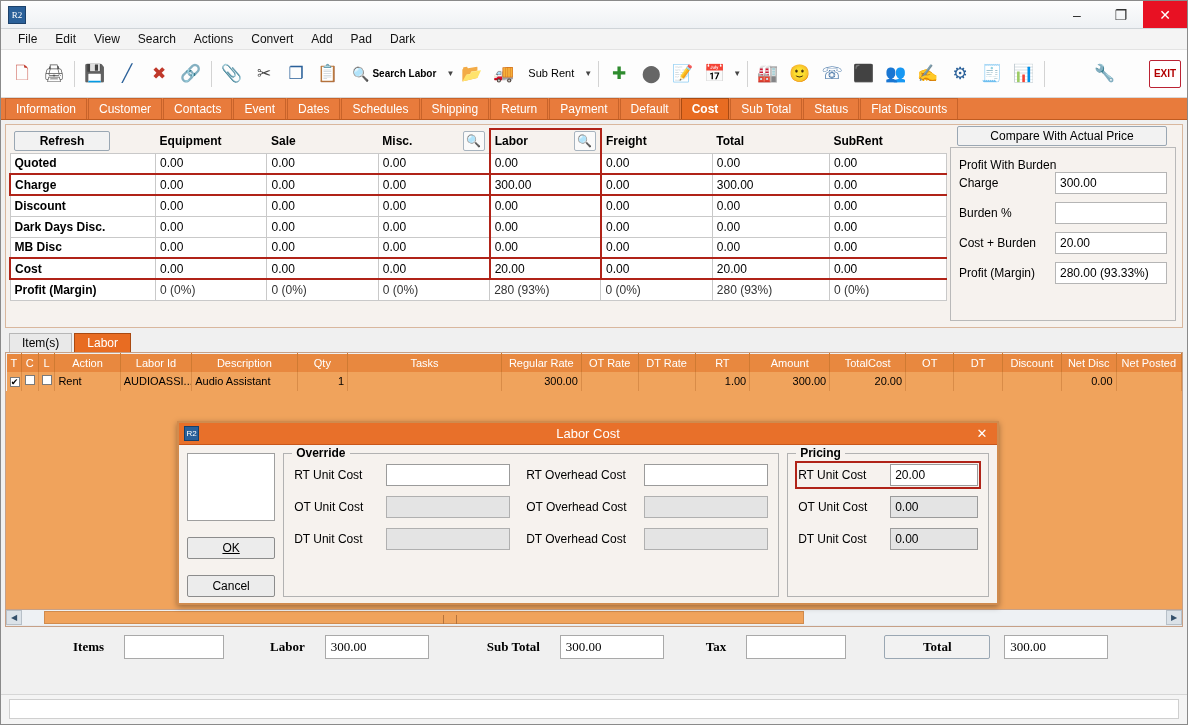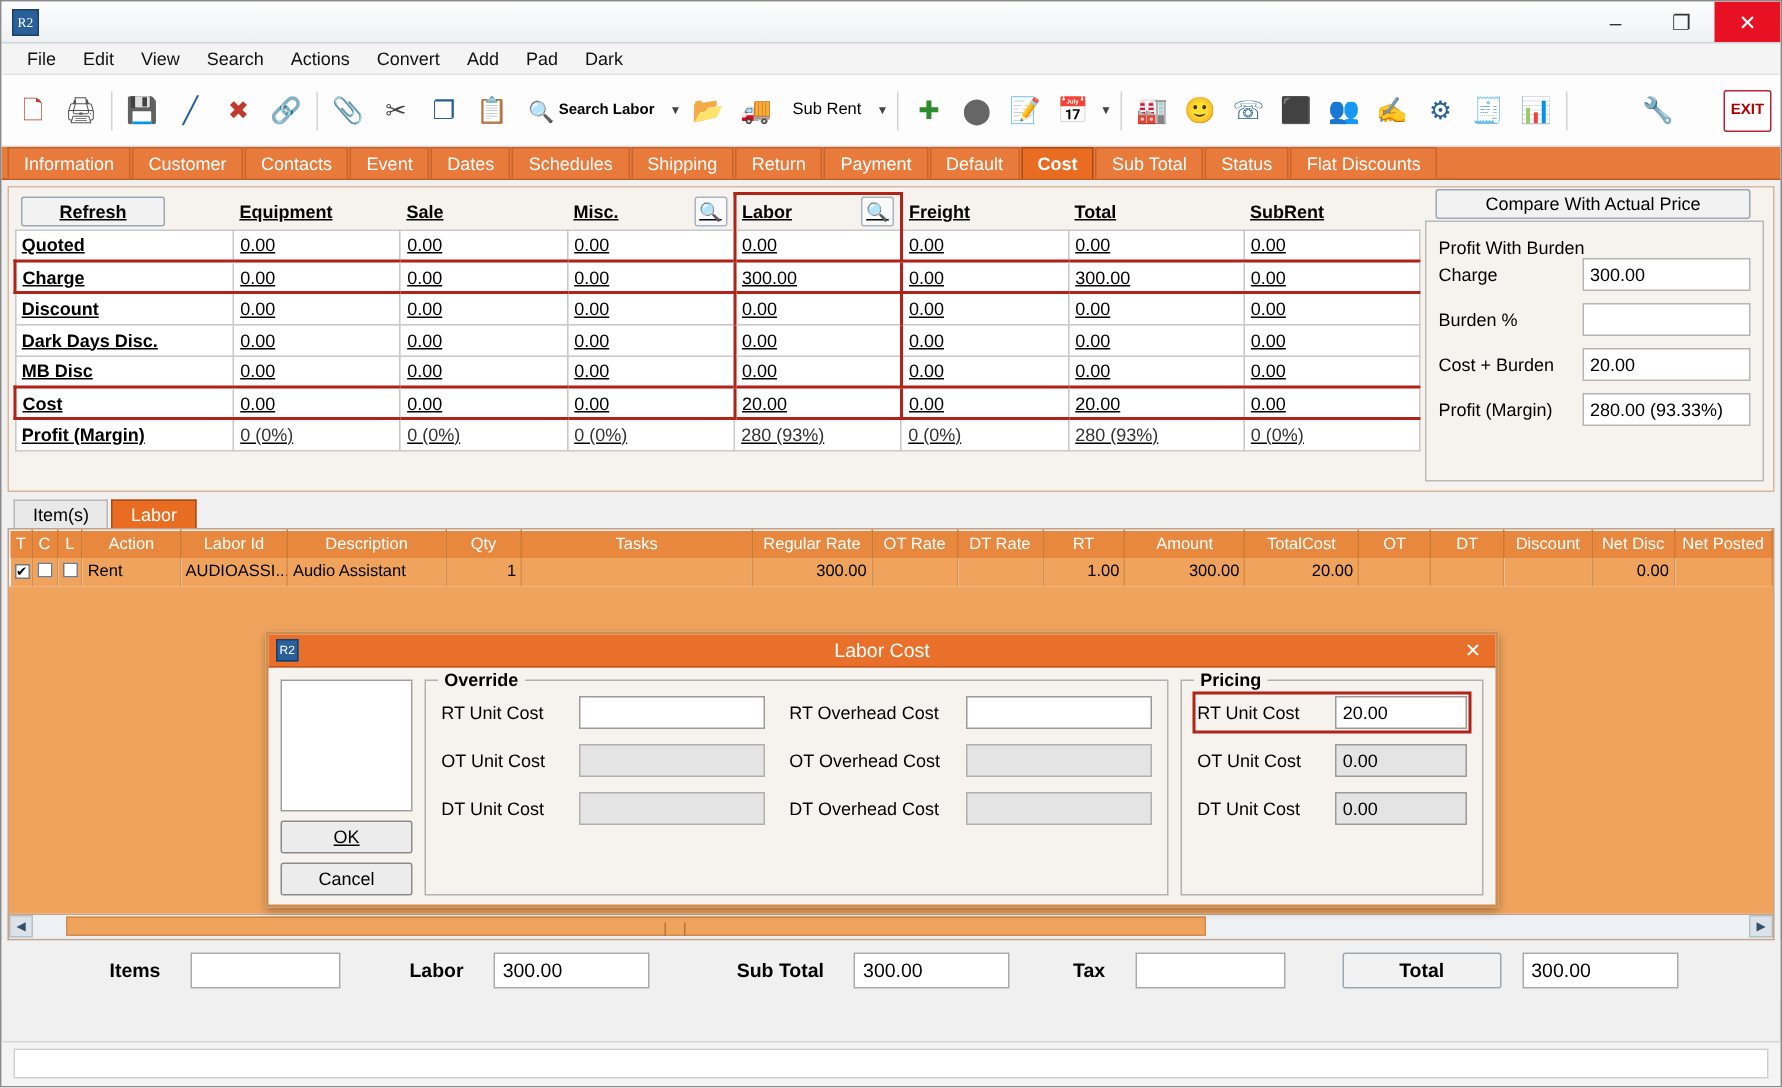--- a/index.html
+++ b/index.html
@@ -109,21 +109,21 @@
   
   .content {
     background: #f6f2ee;
     border: 1px solid #d9b79d;
     margin: 4px;
     height: 204px;
     display: flex;
     position: relative;
   }
   .grid-wrap { flex: 1; padding: 3px; }
-  table.costgrid { border-collapse: collapse; width: 100%; table-layout: fixed; text-decoration: underline; }
+  table.costgrid { border-collapse: collapse; width: 100%; table-layout: fixed; }
   table.costgrid td, table.costgrid th {
     border: 1px solid #c9c9c9;
     height: 21px;
     font-size: 12px;
     padding: 0 4px;
     background: #fff;
     overflow: hidden; white-space: nowrap;
   }
   table.costgrid th {
     background: #f6f2ee; border: none; text-align: left;
@@ -231,21 +231,21 @@
   }
   .dlg-close {
     margin-left: auto; width: 26px; height: 20px; background: #e8702a;
     color: #fff; display: flex; align-items: center; justify-content: center;
     font-size: 13px; margin-right: 2px;
   }
   .dlg-body { display: flex; padding: 8px; gap: 8px; height: 160px; }
   .dlg-left { width: 100px; display: flex; flex-direction: column; }
   .dlg-listbox { flex: 1; border: 1px solid #9f9f9f; background: #fff; }
   .dlg-btn {
-    height: 22px; margin-top: 6px;
+    height: 22px; margin-top: 16px;
     border: 1px solid #8c8c8c; background: #ececec;
     display: flex; align-items: center; justify-content: center;
     font-size: 12px; border-radius: 2px;
   }
   fieldset.grp {
     border: 1px solid #b2b2b2; margin: 0; padding: 10px 10px 6px 10px;
     position: relative; background: #f6f2ee;
   }
   fieldset.grp > .lg {
     position: absolute; top: -8px; left: 8px; background: #f6f2ee;
@@ -279,21 +279,21 @@
     width: 16px; height: 15px; background: #dbe2e8; border: 1px solid #b7c0c8;
     display: flex; align-items: center; justify-content: center; font-size: 8px; color: #33506b;
   }
   .hs-track { flex: 1; height: 15px; background: #eef1f4; position: relative; }
   .hs-thumb { position: absolute; left: 22px; top: 1px; width: 760px; height: 13px; background: #f0a35c; border: 1px solid #d08b4e; }
   .hs-grip { position: absolute; left: 398px; top: 3px; width: 14px; height: 9px; border-left: 1px solid #b5733c; border-right: 1px solid #b5733c; }
 
   
   .footer {
     height: 40px; display: flex; align-items: center;
-    padding: 0 10px; gap: 14px; background: #f0f0f0;
+    padding: 0 10px; gap: 14px; background: #f0f0f0; font-family: Liberation Serif, serif;
   }
   .f-label { font-size: 13px; font-weight: bold; padding: 0 6px; }
   .f-field {
     height: 24px; border: 1px solid #a9a9a9; background: #fff;
     display: flex; align-items: center; padding: 0 5px; font-size: 13px;
   }
   .f-total-btn {
     height: 24px; width: 106px; border: 1px solid #9aa7b3; background: #f2f2f2;
     display: flex; align-items: center; justify-content: center;
     font-size: 13px; font-weight: bold; border-radius: 2px;

